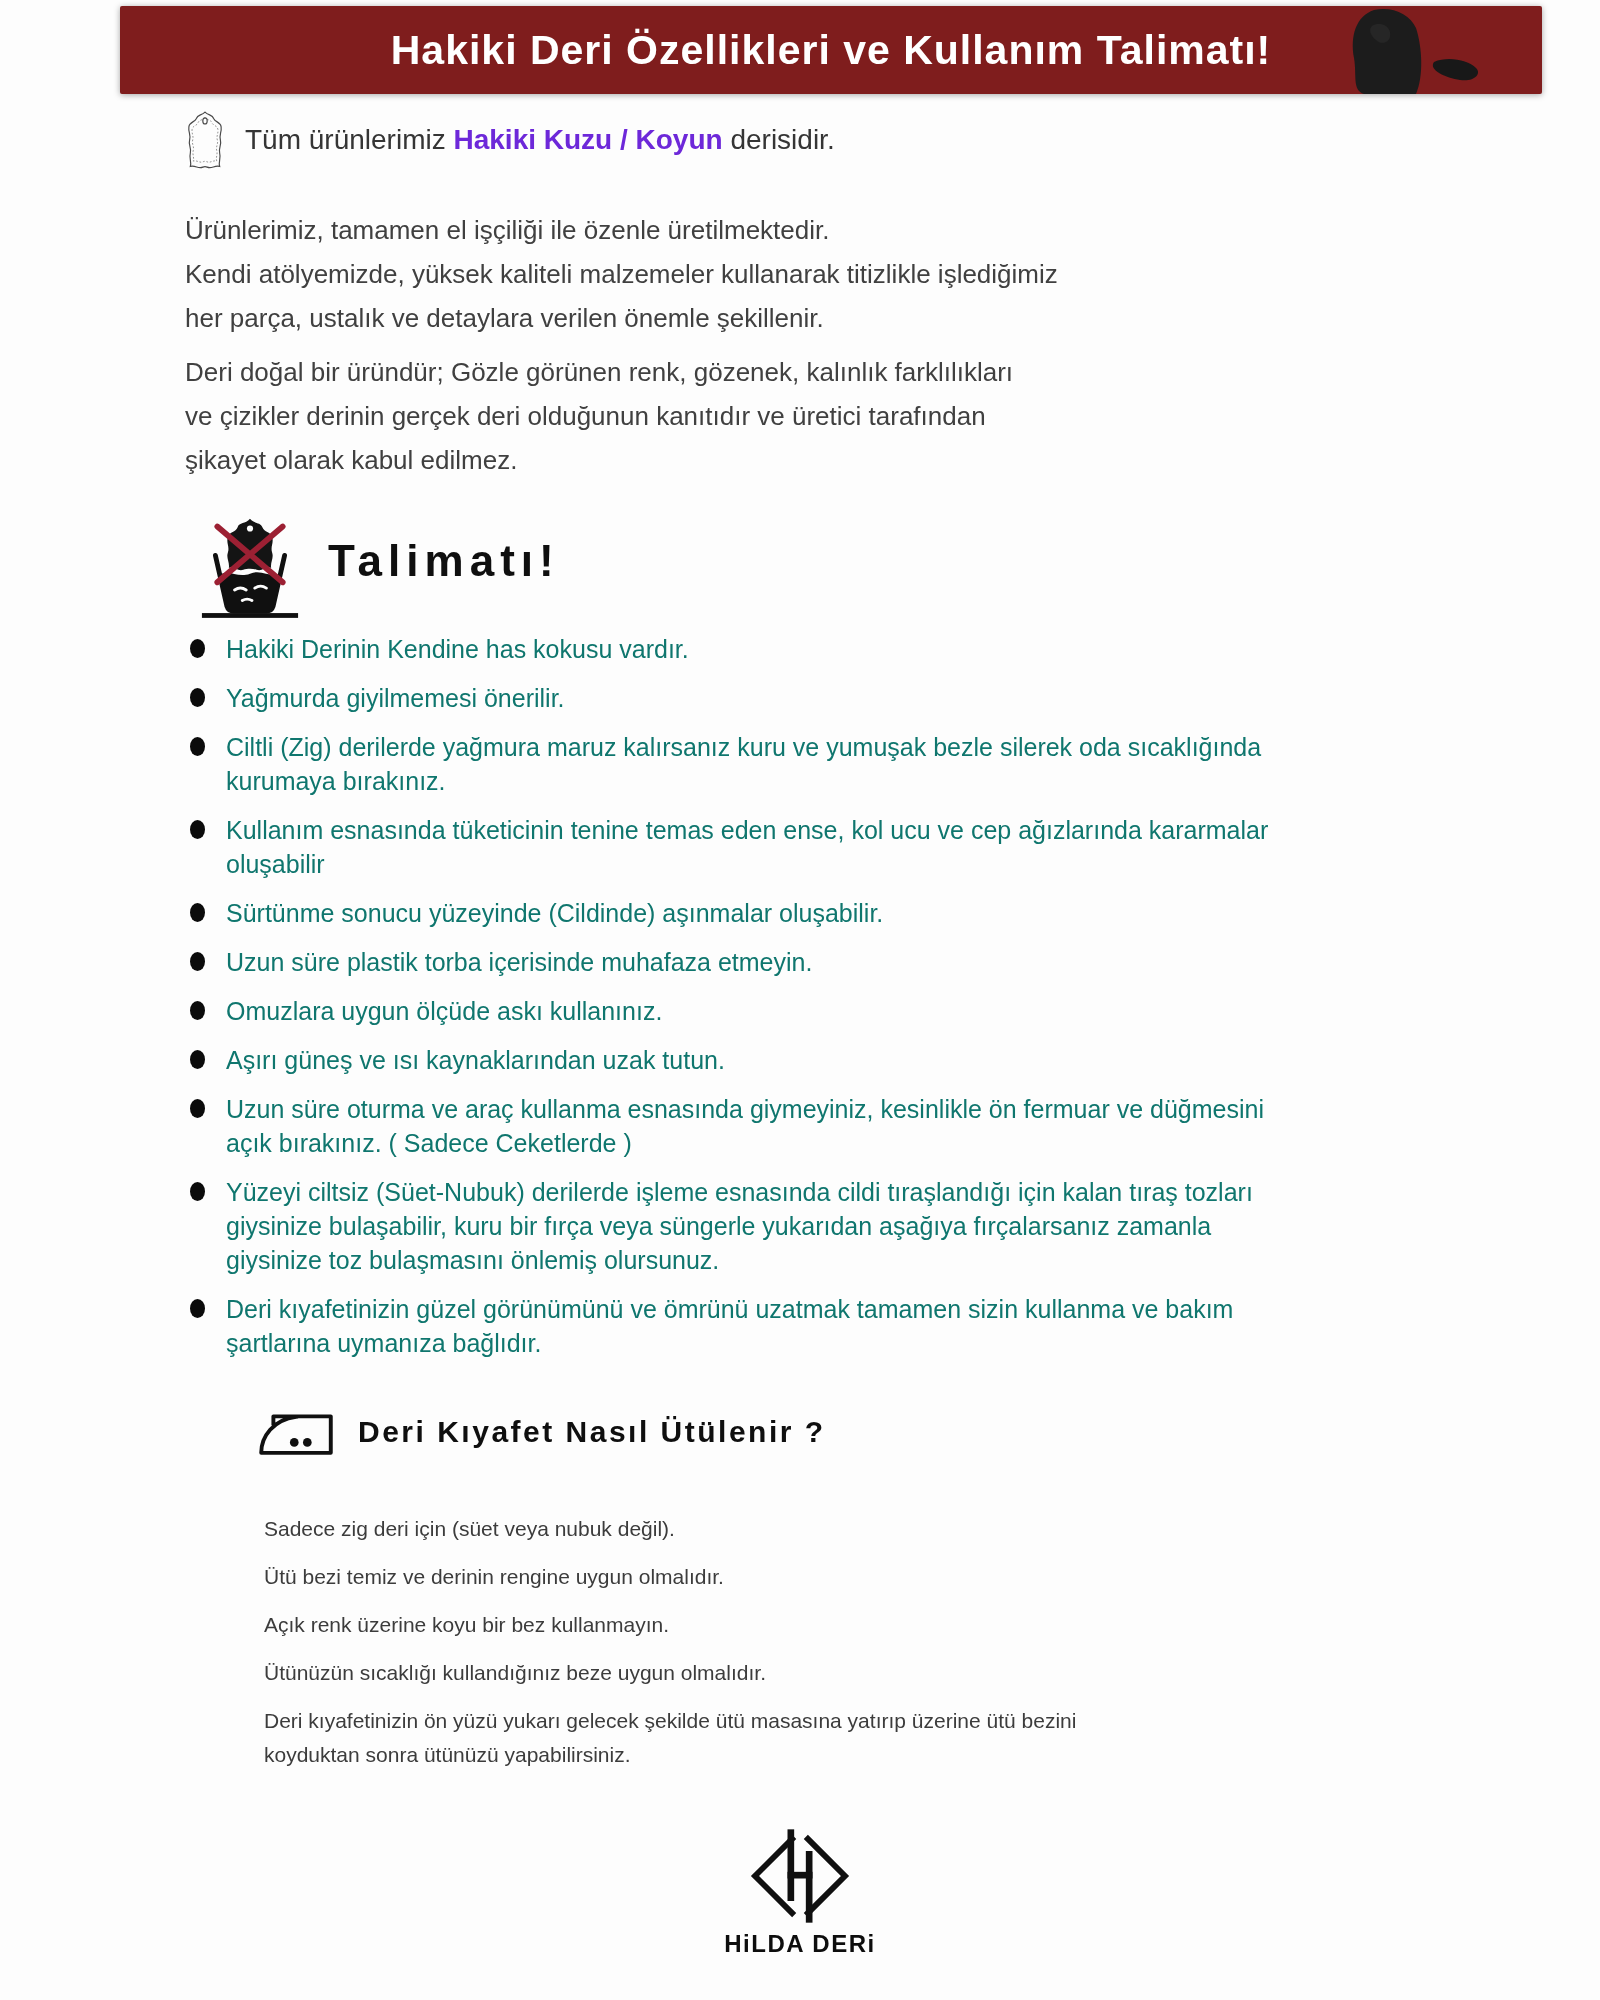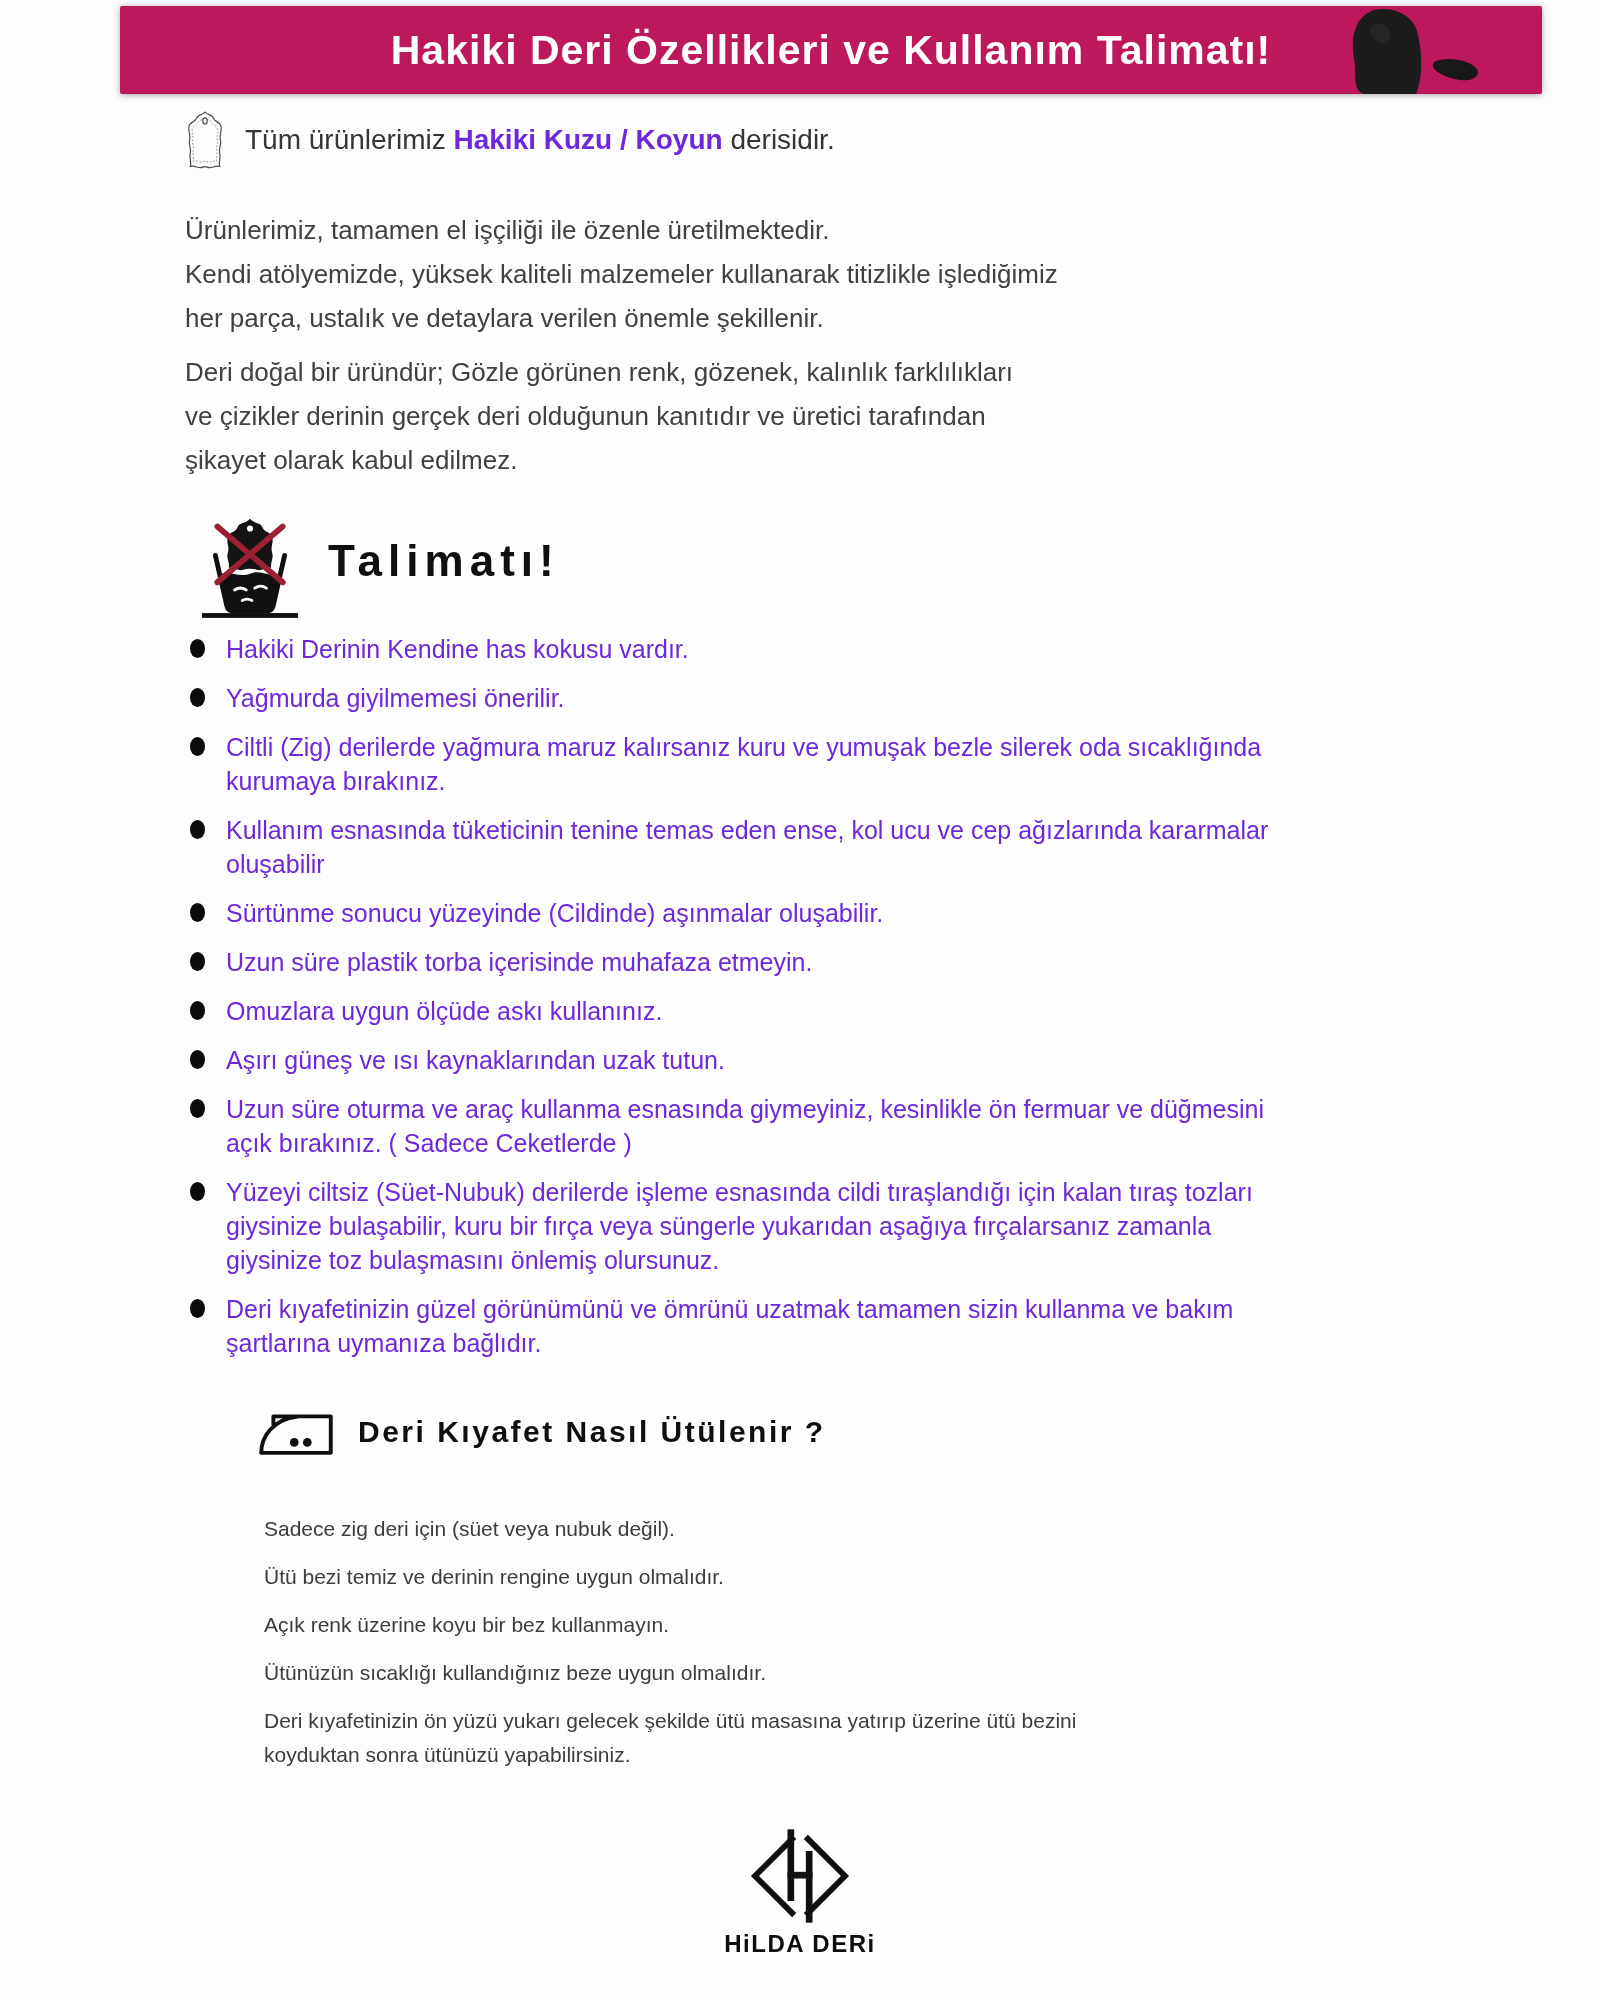--- a/index.html
+++ b/index.html
@@ -11,21 +11,21 @@
     overflow: hidden;
     font-family: "Liberation Sans", sans-serif;
     color: #3d3d3d;
   }
 
   
   .titlebar {
     position: absolute;
     left: 120px; top: 6px;
     width: 1422px; height: 88px;
-    background: #be185d;
+    background: #7f1d1d;
     border-radius: 2px;
     box-shadow: 0 1px 6px rgba(0,0,0,0.35);
     display: flex;
     align-items: center;
     justify-content: center;
   }
   .titlebar .silhouette {
     position: absolute;
     right: 18px; top: 0;
     height: 88px; width: 300px;
@@ -103,21 +103,21 @@
     flex: 0 0 auto;
     width: 15px; height: 19px;
     margin-top: 7px;
     background: #0b0b0b;
     border-radius: 50%;
   }
   .bullet-text {
     font-size: 25px;
     line-height: 34px;
     white-space: pre-line;
-    color: #6d28d9;
+    color: #0f766e;
   }
 
   
   .iron-head {
     position: absolute;
     left: 256px; top: 1404px;
     display: flex;
     align-items: center;
     gap: 22px;
   }

